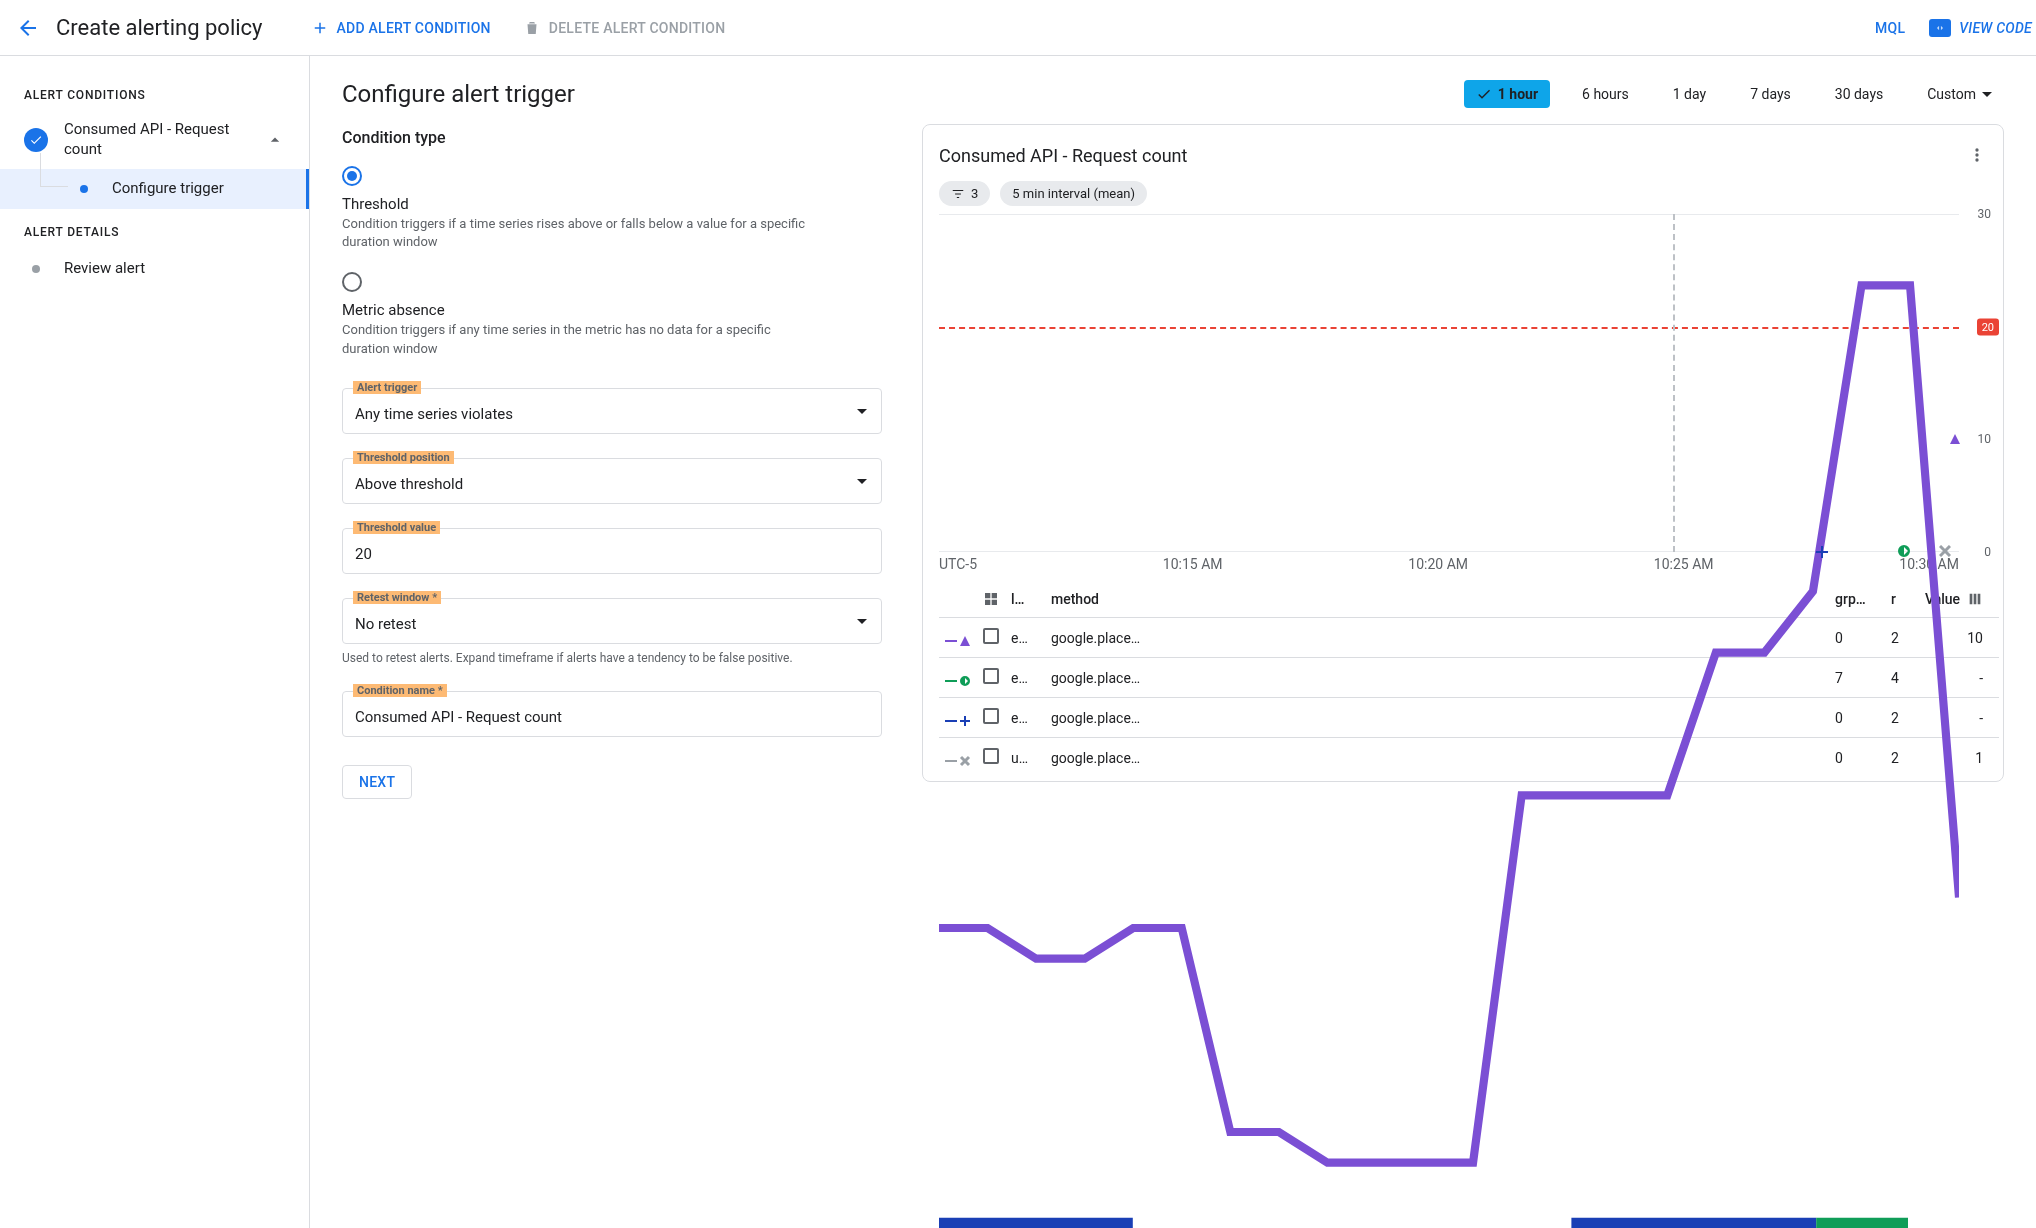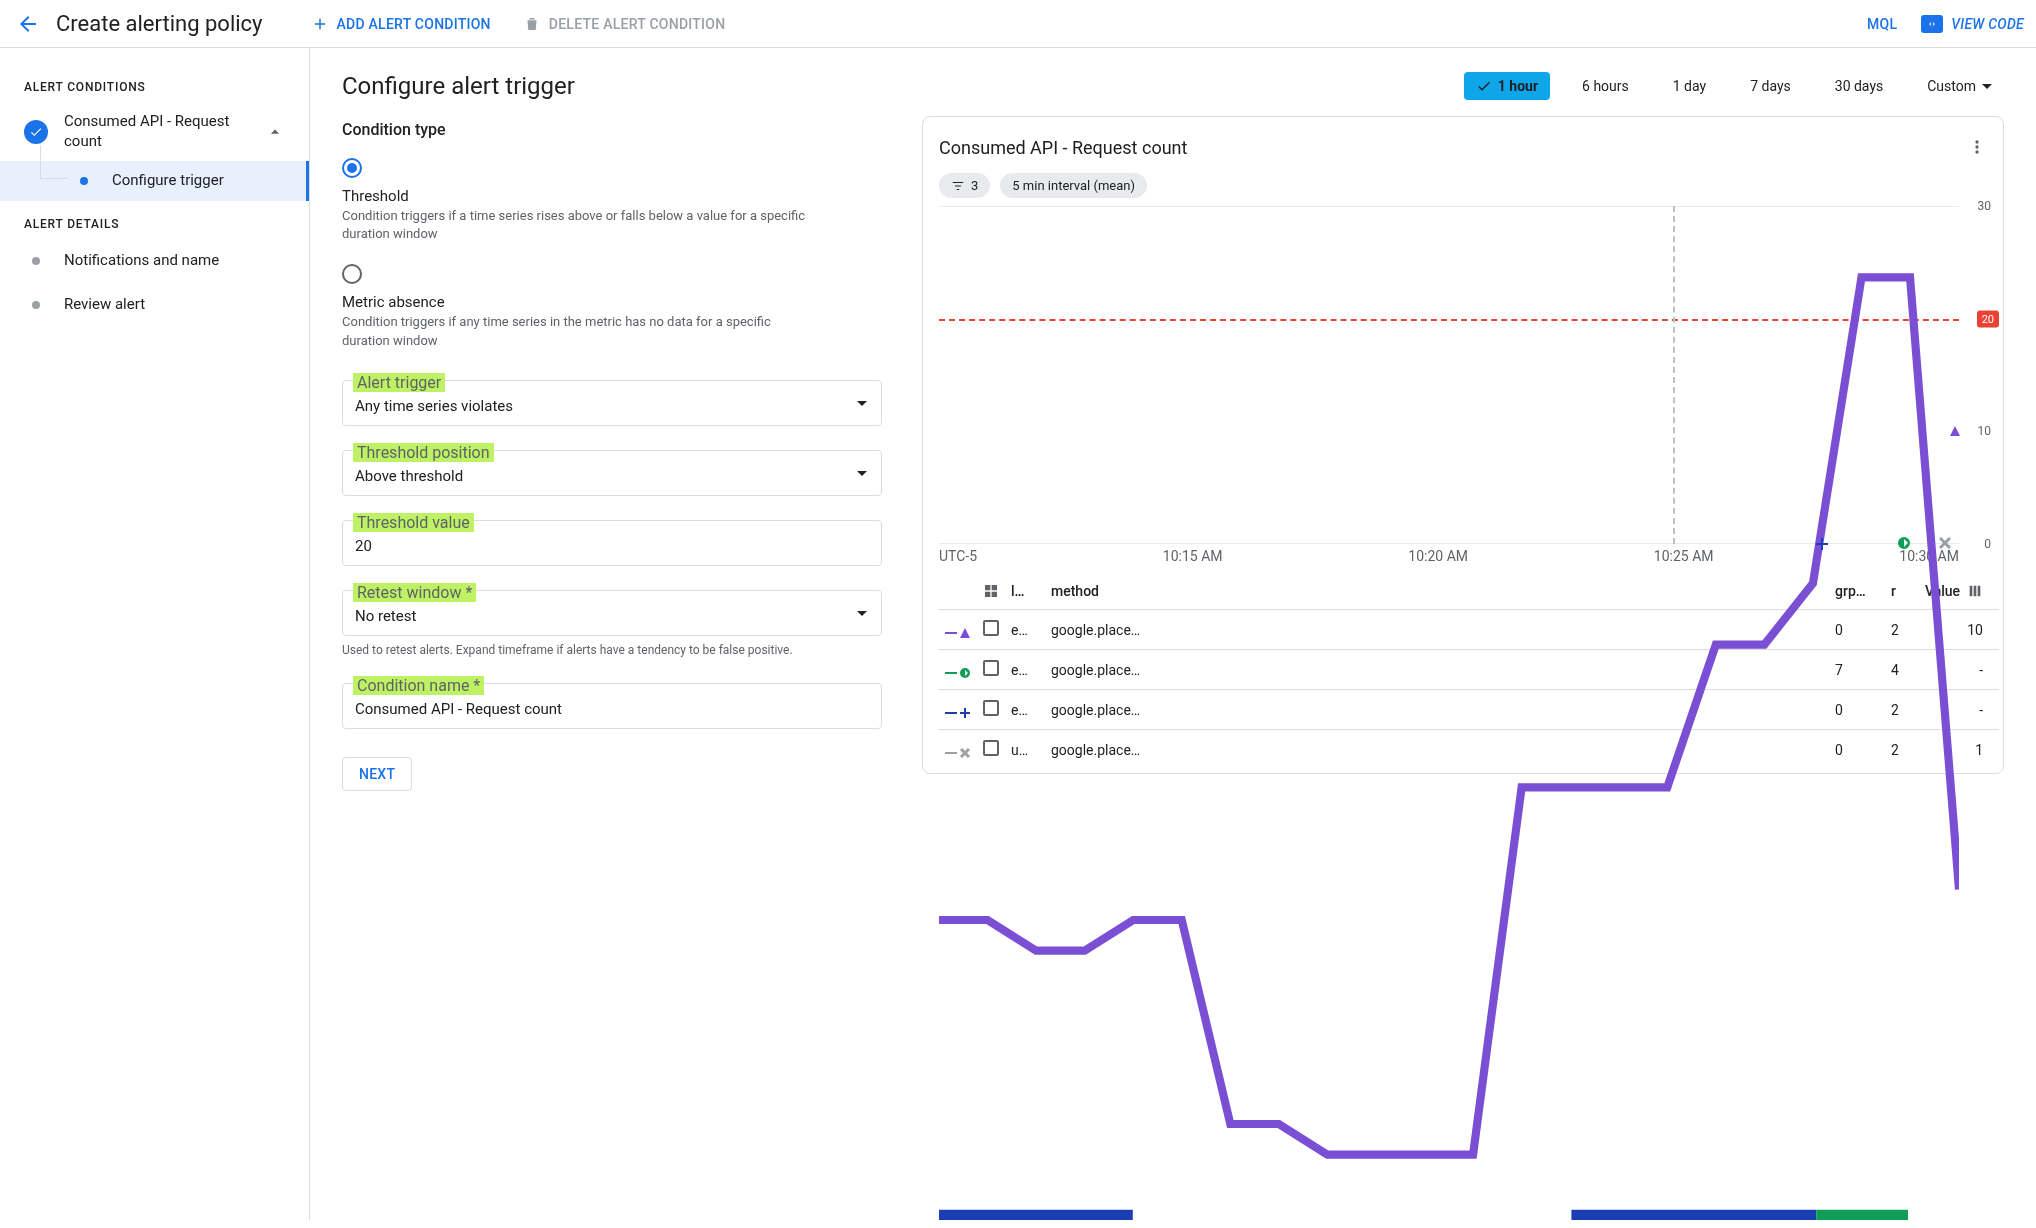--- a/index.html
+++ b/index.html
@@ -15,23 +15,23 @@
     font-family: Roboto, "Helvetica Neue", Arial, sans-serif;
     font-size: 14px;
     color: #202124;
     background: #fff;
   }
 
   
   .topbar {
     display: flex;
     align-items: center;
-    height: 48px;
+    height: 56px;
     border-bottom: 1px solid var(--grey-border);
-    padding: 0 12px 0 8px;
+    padding: 0 4px 0 8px;
   }
   .back-btn {
     width: 40px; height: 40px;
     display: flex; align-items: center; justify-content: center;
     border-radius: 50%;
     cursor: pointer;
     color: var(--blue);
   }
   .title {
     font-size: 22px;
@@ -195,24 +195,25 @@
     position: relative;
     margin-top: 24px;
     border: 1px solid var(--grey-border);
     border-radius: 4px;
     padding: 16px 12px 10px;
   }
   .field-label {
     position: absolute;
     top: -8px;
     left: 10px;
-    background: #bef264;
+    background: #fdba74;
     padding: 0 4px;
-    font-size: 16px;
+    font-size: 11px;
     color: var(--grey-text);
+    font-weight: bold;
   }
   .field-value {
     font-size: 15px;
   }
   .field-select::after {
     content: '';
     position: absolute;
     right: 14px;
     top: 50%;
     margin-top: -2px;
@@ -450,26 +451,20 @@
     <div class="side-item side-item-sub selected" style="position:relative;">
       <div class="tree-line" style="top:-16px; height:34px;"></div>
       <div class="bullet" style="position:absolute; left:72px;">
         <div class="bullet-dot-blue"></div>
       </div>
       <div class="side-text" style="padding-left:40px;">Configure trigger</div>
     </div>
 
     <div class="side-heading" style="margin-top:8px;">ALERT DETAILS</div>
 
-    <div class="side-item">
-      <div class="bullet">
-          <div class="bullet-dot-grey"></div>
-        </div>
-      <div class="side-text">Notifications and name</div>
-    </div>
 
     <div class="side-item">
       <div class="bullet">
           <div class="bullet-dot-grey"></div>
         </div>
       <div class="side-text">Review alert</div>
     </div>
   </div>
 
   <div class="main">

